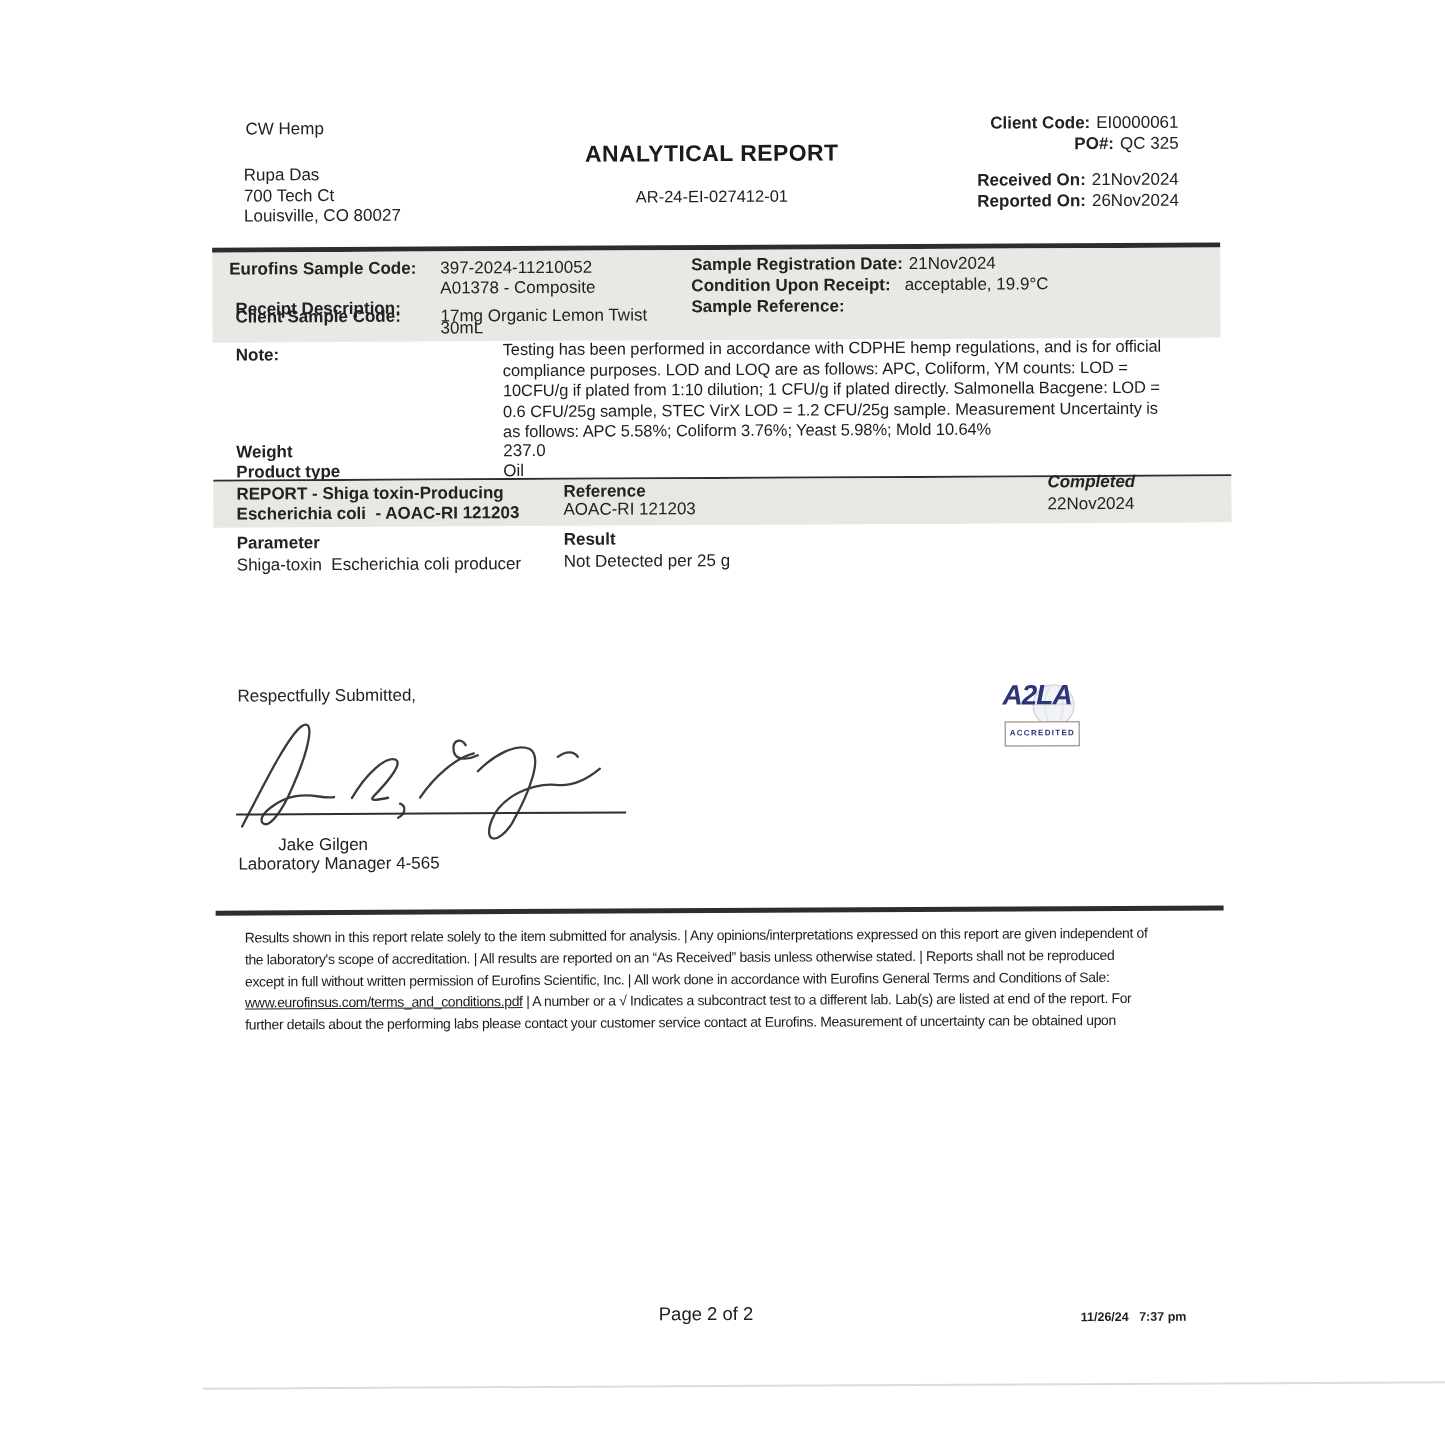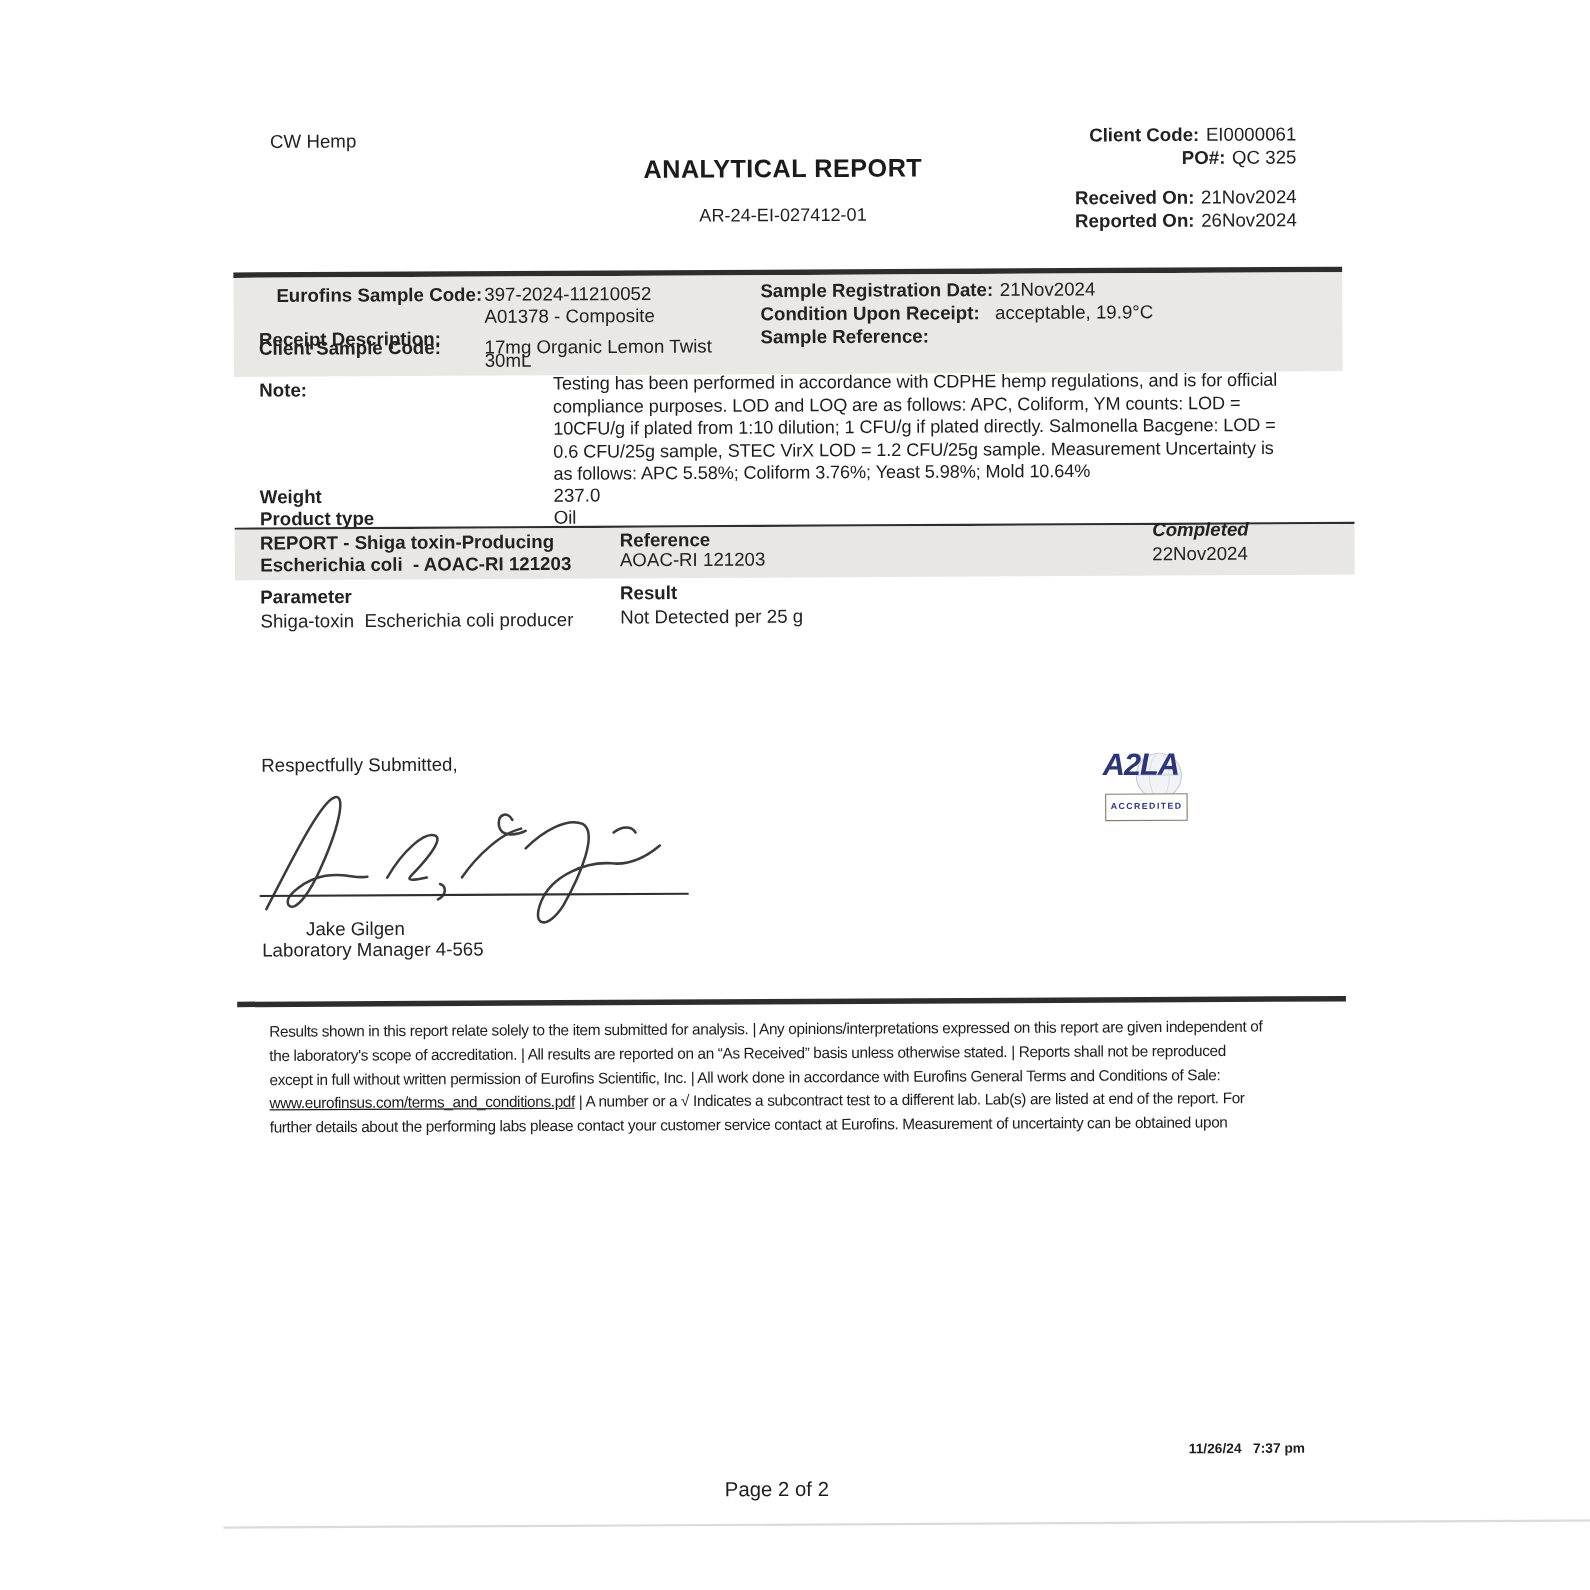--- a/index.html
+++ b/index.html
@@ -11,55 +11,60 @@
   .right{text-align:right;}
   .lbl{font-weight:bold;margin-right:6px;}
   .bar{position:absolute;background:#2d2d2d;height:5px;}
   .grayband{position:absolute;background:#e9e8e5;}
   .thinline{position:absolute;background:#2e2e2e;height:2px;}
   .title{font-weight:bold;font-size:23px;letter-spacing:.4px;color:#1b1b1b;}
   .reportid{font-size:16.5px;color:#1e1e1e;}
   .note-text{width:672px;font-size:16.5px;line-height:20.6px;letter-spacing:-.1px;color:#1d1d1d;}
   .footer-text{width:905px;font-size:14px;line-height:21.8px;letter-spacing:-.35px;color:#1d1d1d;}
   .footer-text a{color:#1d1d1d;text-decoration:underline;}
-  .pagenum{font-size:18.5px;color:#1d1d1d;margin-top:40px;}
+  .pagenum{font-size:18.5px;color:#1d1d1d;}
   .datetime{font-size:12.5px;font-weight:bold;color:#1d1d1d;}
   .edge-line{position:absolute;background:#dcdbd8;height:2px;}
   
   .logo{position:absolute;left:1001px;top:686px;width:88px;height:56px;text-align:right;}
   .logo .globe{position:absolute;left:32px;top:0;width:42px;height:42px;border-radius:50%;background:#f2f3f6;border:1.5px solid #c7cbd8;box-sizing:border-box;}
   .logo .globe::before{content:"";position:absolute;left:11px;top:-1px;width:17px;height:40px;border-radius:50%;border:1px solid #dbdee6;}
   .logo .globe::after{content:"";position:absolute;left:-1px;top:18px;width:40px;height:2px;background:#dbdee6;}
   .logo .a2la{position:absolute;left:2px;top:1px;font-weight:bold;font-style:italic;font-size:28px;letter-spacing:-1px;color:#2c3578;}
   .logo .accredited{position:absolute;left:4px;top:37px;border:1.5px solid #8a7a68;background:rgba(255,255,255,.92);color:#2c3578;font-size:8px;font-weight:bold;letter-spacing:1.3px;padding:1px 4px;white-space:nowrap;}
   .sig-svg{position:absolute;left:228px;top:712px;overflow:visible;}
 </style>
 </head>
 <body>
 
 <div id="doc">
 
   <div class="abs" style="left:249px;top:117px;">CW Hemp</div>
+  <div class="abs" style="left:247px;top:163px;">
+    <div>Rupa Das</div>
+    <div>700 Tech Ct</div>
+    <div>Louisville, CO 80027</div>
+  </div>
 
   <div class="abs title" style="left:430px;top:143px;width:570px;text-align:center;">ANALYTICAL REPORT</div>
   <div class="abs reportid" style="left:430px;top:186px;width:570px;text-align:center;">AR-24-EI-027412-01</div>
 
   <div class="abs right" style="left:890px;top:115px;width:292px;">
     <div><span class="lbl">Client Code:</span><span>EI0000061</span></div>
     <div><span class="lbl">PO#:</span><span>QC 325</span></div>
   </div>
   <div class="abs right" style="left:890px;top:172px;width:292px;">
     <div><span class="lbl">Received On:</span><span>21Nov2024</span></div>
     <div><span class="lbl">Reported On:</span><span>26Nov2024</span></div>
   </div>
 
   <div class="bar" style="left:215px;top:245px;width:1008px;"></div>
   <div class="grayband" style="left:215px;top:250px;width:1008px;height:90px;"></div>
 
-  <div class="abs b" style="left:254px;top:257px;text-align:right;">Eurofins Sample Code:</div>
+  <div class="abs b" style="left:232px;top:257px;text-align:right;">Eurofins Sample Code:</div>
   <div class="abs" style="left:443px;top:257px;">397-2024-11210052</div>
   <div class="abs b" style="left:238px;top:277px;margin-top:28px;">Client Sample Code:</div>
   <div class="abs" style="left:443px;top:277px;">A01378 - Composite</div>
   <div class="abs b" style="left:238px;top:297px;">Receipt Description:</div>
   <div class="abs" style="left:443px;top:305px;">17mg Organic Lemon Twist</div>
   <div class="abs" style="left:443px;top:317px;">30mL</div>
 
   <div class="abs" style="left:694px;top:255px;"><span class="lbl">Sample Registration Date:</span><span>21Nov2024</span></div>
   <div class="abs" style="left:694px;top:276px;"><span class="lbl" style="margin-right:14px;">Condition Upon Receipt:</span><span>acceptable, 19.9°C</span></div>
   <div class="abs b" style="left:694px;top:297px;">Sample Reference:</div>

